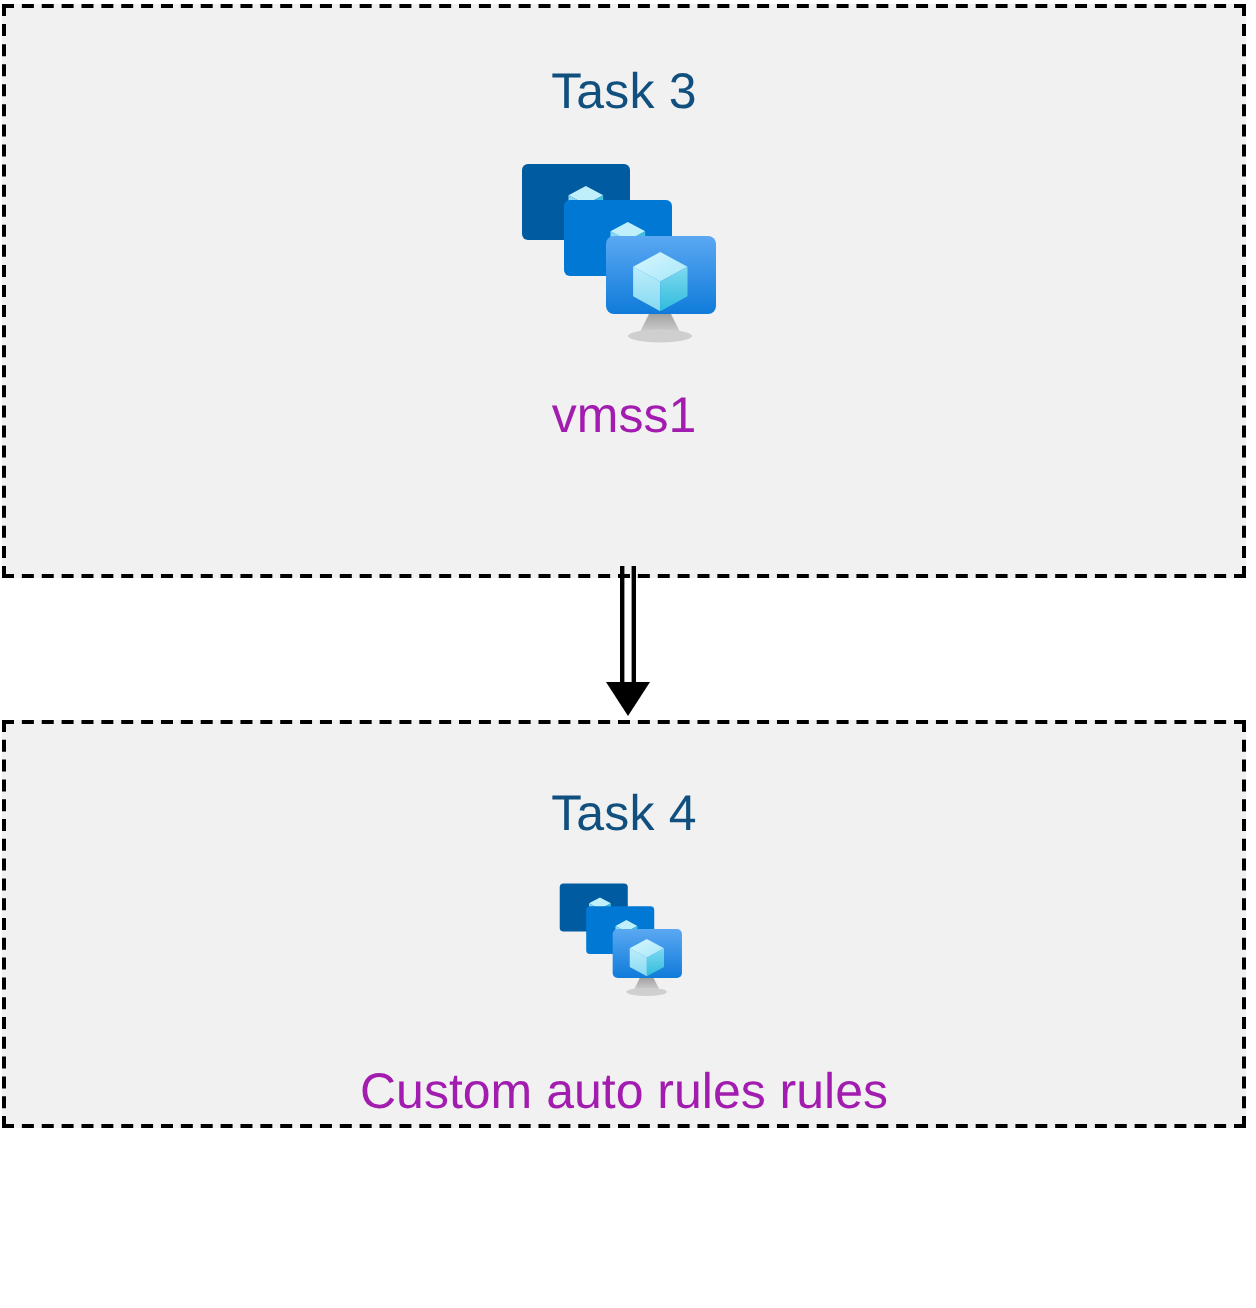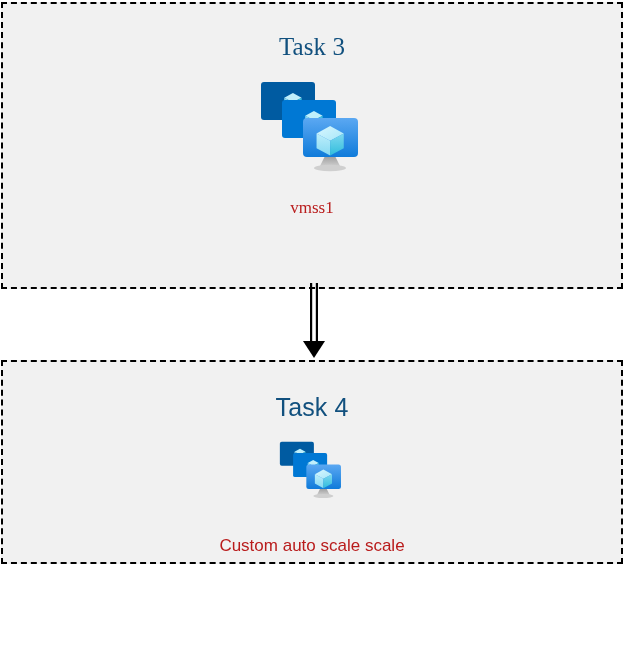--- a/index.html
+++ b/index.html
@@ -32,21 +32,20 @@
     display: flex;
     flex-direction: column;
     align-items: center;
   }
 
   #task-box-top {
     left: 1px;
     top: 2px;
     width: 622px;
     height: 287px;
-    font-family: Liberation Serif, serif;
   }
 
   #task-box-bottom {
     left: 1px;
     top: 360px;
     width: 622px;
     height: 204px;
   }
 
   .task-title {
@@ -54,22 +53,22 @@
     font-size: 25px;
     line-height: 1;
     letter-spacing: 0.1px;
     white-space: nowrap;
   }
 
   #task-box-top .task-title { margin-top: 30px; }
   #task-box-bottom .task-title { margin-top: 33px; }
 
   .task-caption {
-    color: #b91c1c;
-    font-size: 17px;
+    color: #a21caf;
+    font-size: 25px;
     line-height: 32px;
     text-align: center;
     white-space: nowrap;
   }
 
   
   .vmss-icon {
     display: block;
   }
   #task-box-top .vmss-icon { margin-top: 17px; }
@@ -221,17 +220,17 @@
         <rect x="46" y="42" width="55" height="39" rx="4" fill="url(#frontScreenB)"></rect>
         <g transform="translate(57,50) scale(0.85)">
           <polygon points="19,0 35,8.7 19,17.4 3,8.7" fill="url(#cubeTopB)"></polygon>
           <polygon points="3,8.7 19,17.4 19,34.8 3,26.1" fill="url(#cubeLeftB)"></polygon>
           <polygon points="35,8.7 19,17.4 19,34.8 35,26.1" fill="url(#cubeRightB)"></polygon>
         </g>
       </g>
     </svg>
 
     <div class="caption-block">
-      <div class="task-caption">Custom auto scale scale</div>
+      <div class="task-caption">Custom auto rules rules</div>
     </div>
   </div>
 
 </div>
 
 </body></html>

